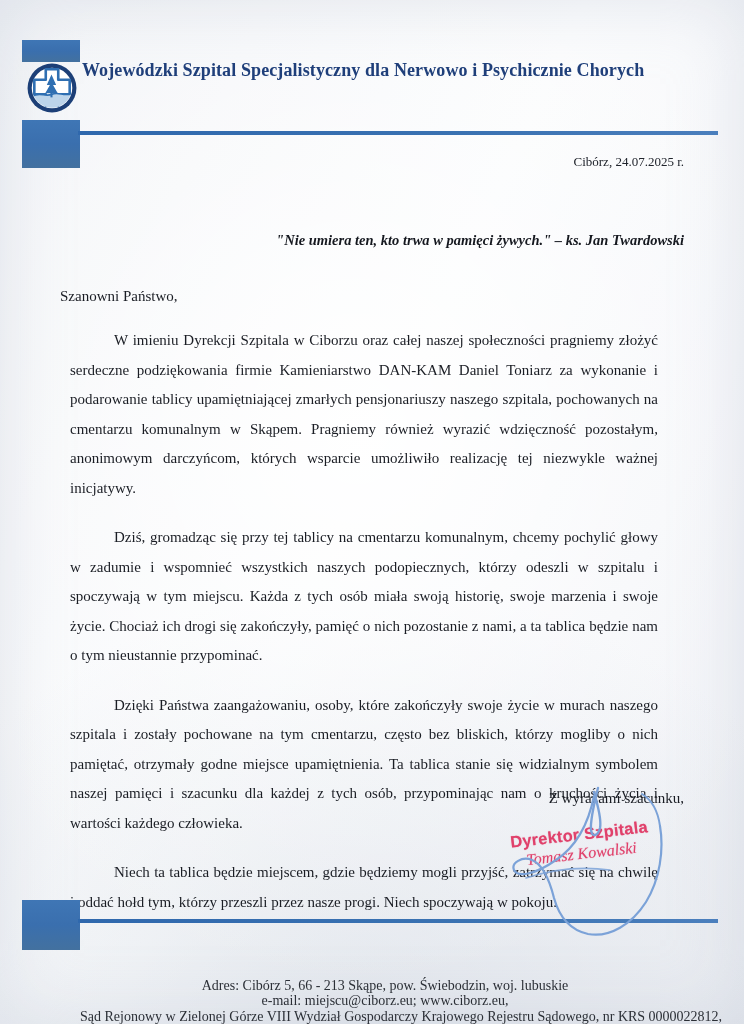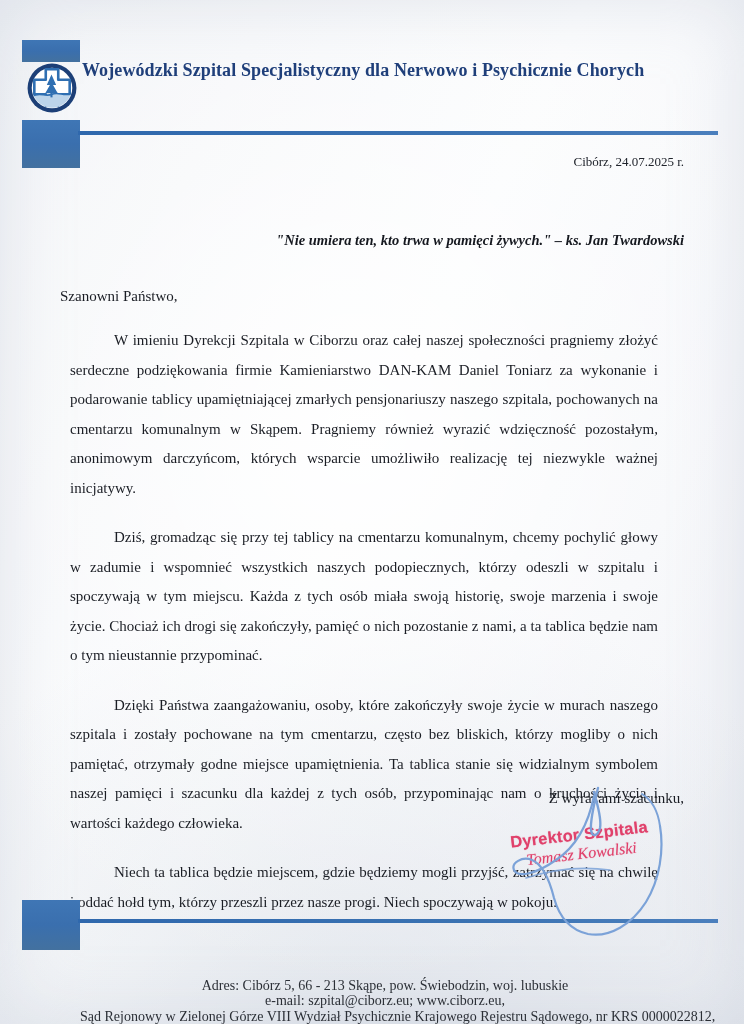--- a/index.html
+++ b/index.html
@@ -259,18 +259,18 @@
           <path d="M56 92 C80 84, 110 80, 140 84" stroke-width="1.7" opacity="0.85"></path>
         </g>
       </svg>
     </div>
 
     <div class="blue-block blk-bottom"></div>
     <div class="rule rule-bottom"></div>
 
     <div class="footer">
       <div>Adres: Cibórz 5, 66 - 213 Skąpe, pow. Świebodzin, woj. lubuskie</div>
-      <div>e-mail: szpital@ciborz.eu; www.ciborz.eu,</div>
-      <div>Sąd Rejonowy w Zielonej Górze VIII Wydział Psychicznie Krajowego Rejestru Sądowego, nr KRS 0000022812,</div>
+      <div>e-mail: miejscu@ciborz.eu; www.ciborz.eu,</div>
+      <div>Sąd Rejonowy w Zielonej Górze VIII Wydział Gospodarczy Krajowego Rejestru Sądowego, nr KRS 0000022812,</div>
     </div>
 
   </div>
 </div>
 
 </body></html>

